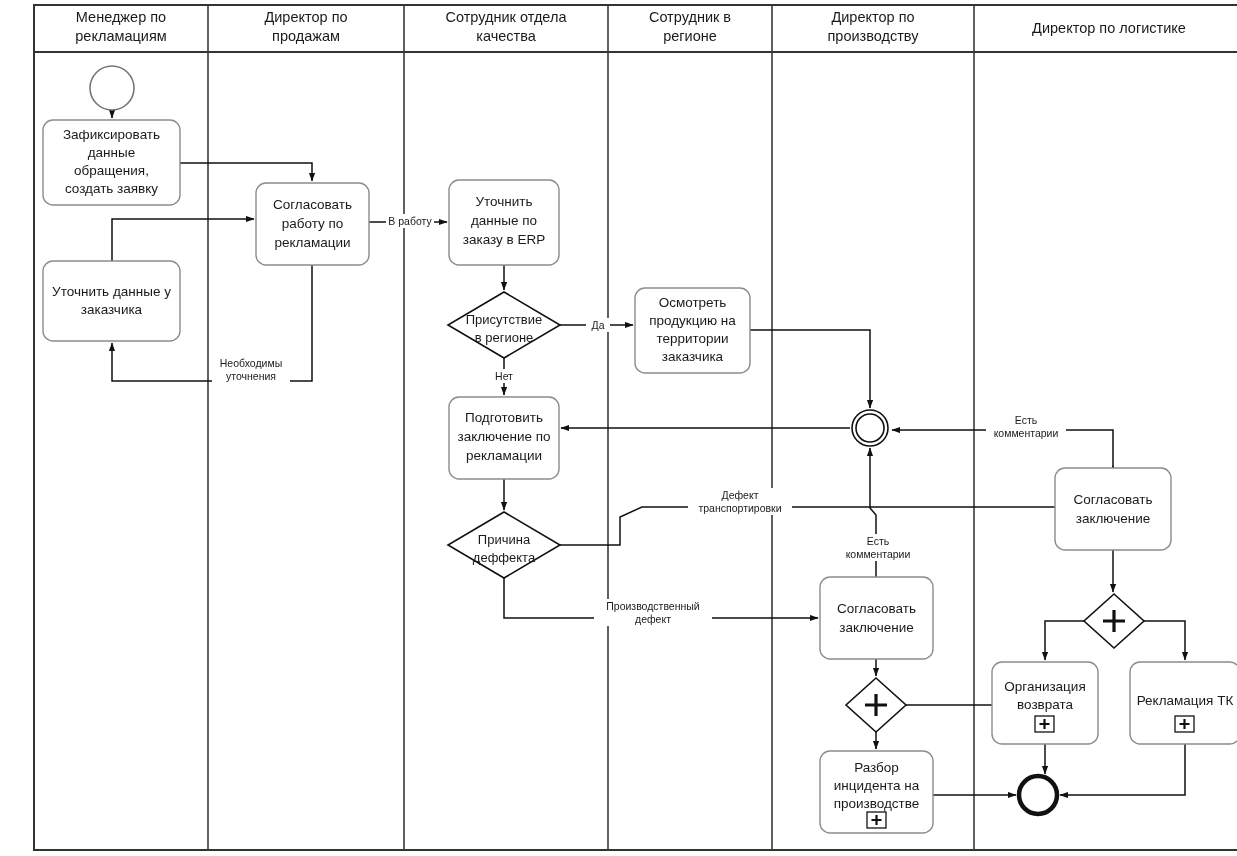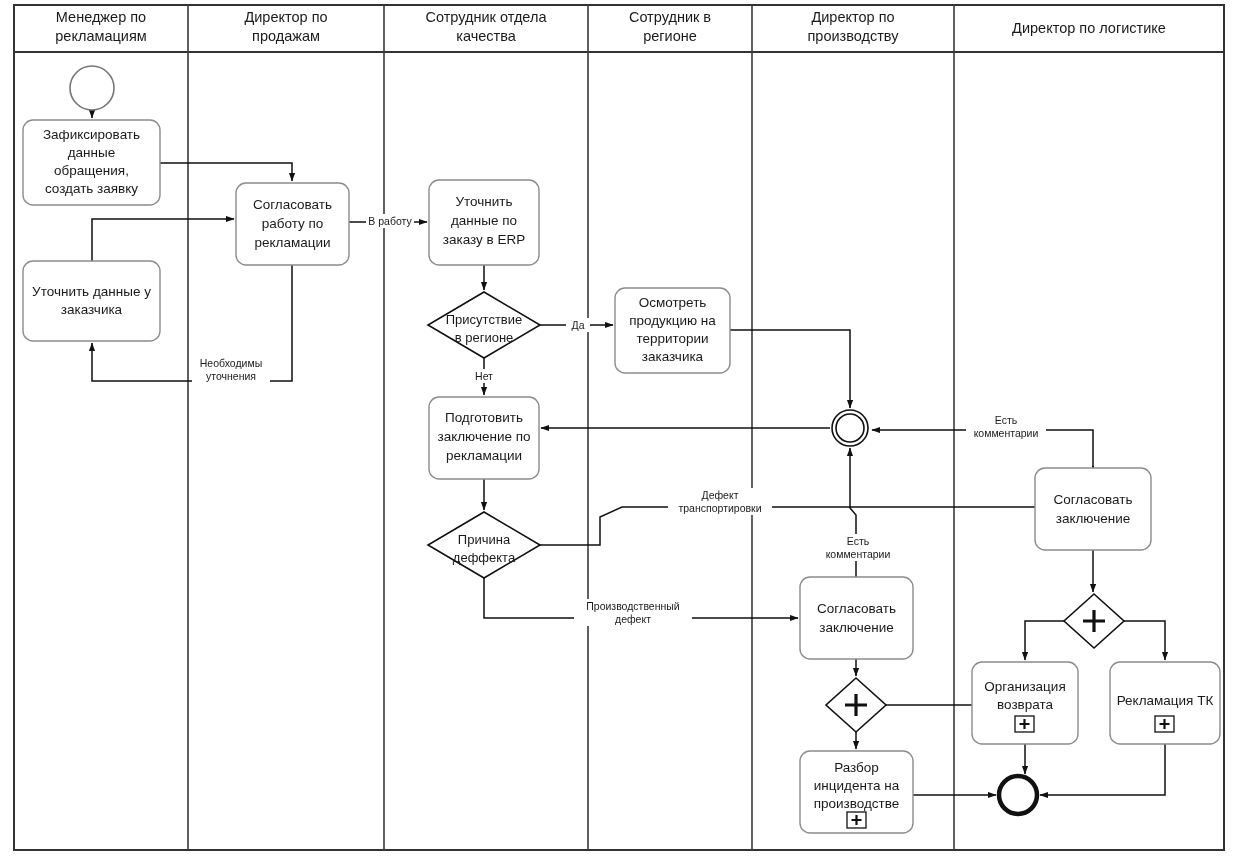--- a/index.html
+++ b/index.html
@@ -2,21 +2,21 @@
 <html><head>
 <meta charset="utf-8">
 <title>BPMN</title>
 <style>
   html,body{margin:0;padding:0;background:#ffffff;}
   body{
     width:1237px;height:856px;overflow:hidden;
     font-family:"Liberation Sans","DejaVu Sans",sans-serif;
     color:#1a1a1a;
   }
-  #diagram-root{position:relative;width:1121px;height:856px;}
+  #diagram-root{position:relative;width:1121px;height:856px;margin-left:20px;}
   svg#bpmn-canvas{position:absolute;left:0;top:0;width:1237px;height:856px;display:block;}
   .lane-title{
     font-size:14.5px;fill:#1a1a1a;text-anchor:middle;
     font-family:"Liberation Sans","DejaVu Sans",sans-serif;
   }
   .task-label{
     font-size:13.5px;fill:#1a1a1a;text-anchor:middle;
     font-family:"Liberation Sans","DejaVu Sans",sans-serif;
   }
   .gw-label{

